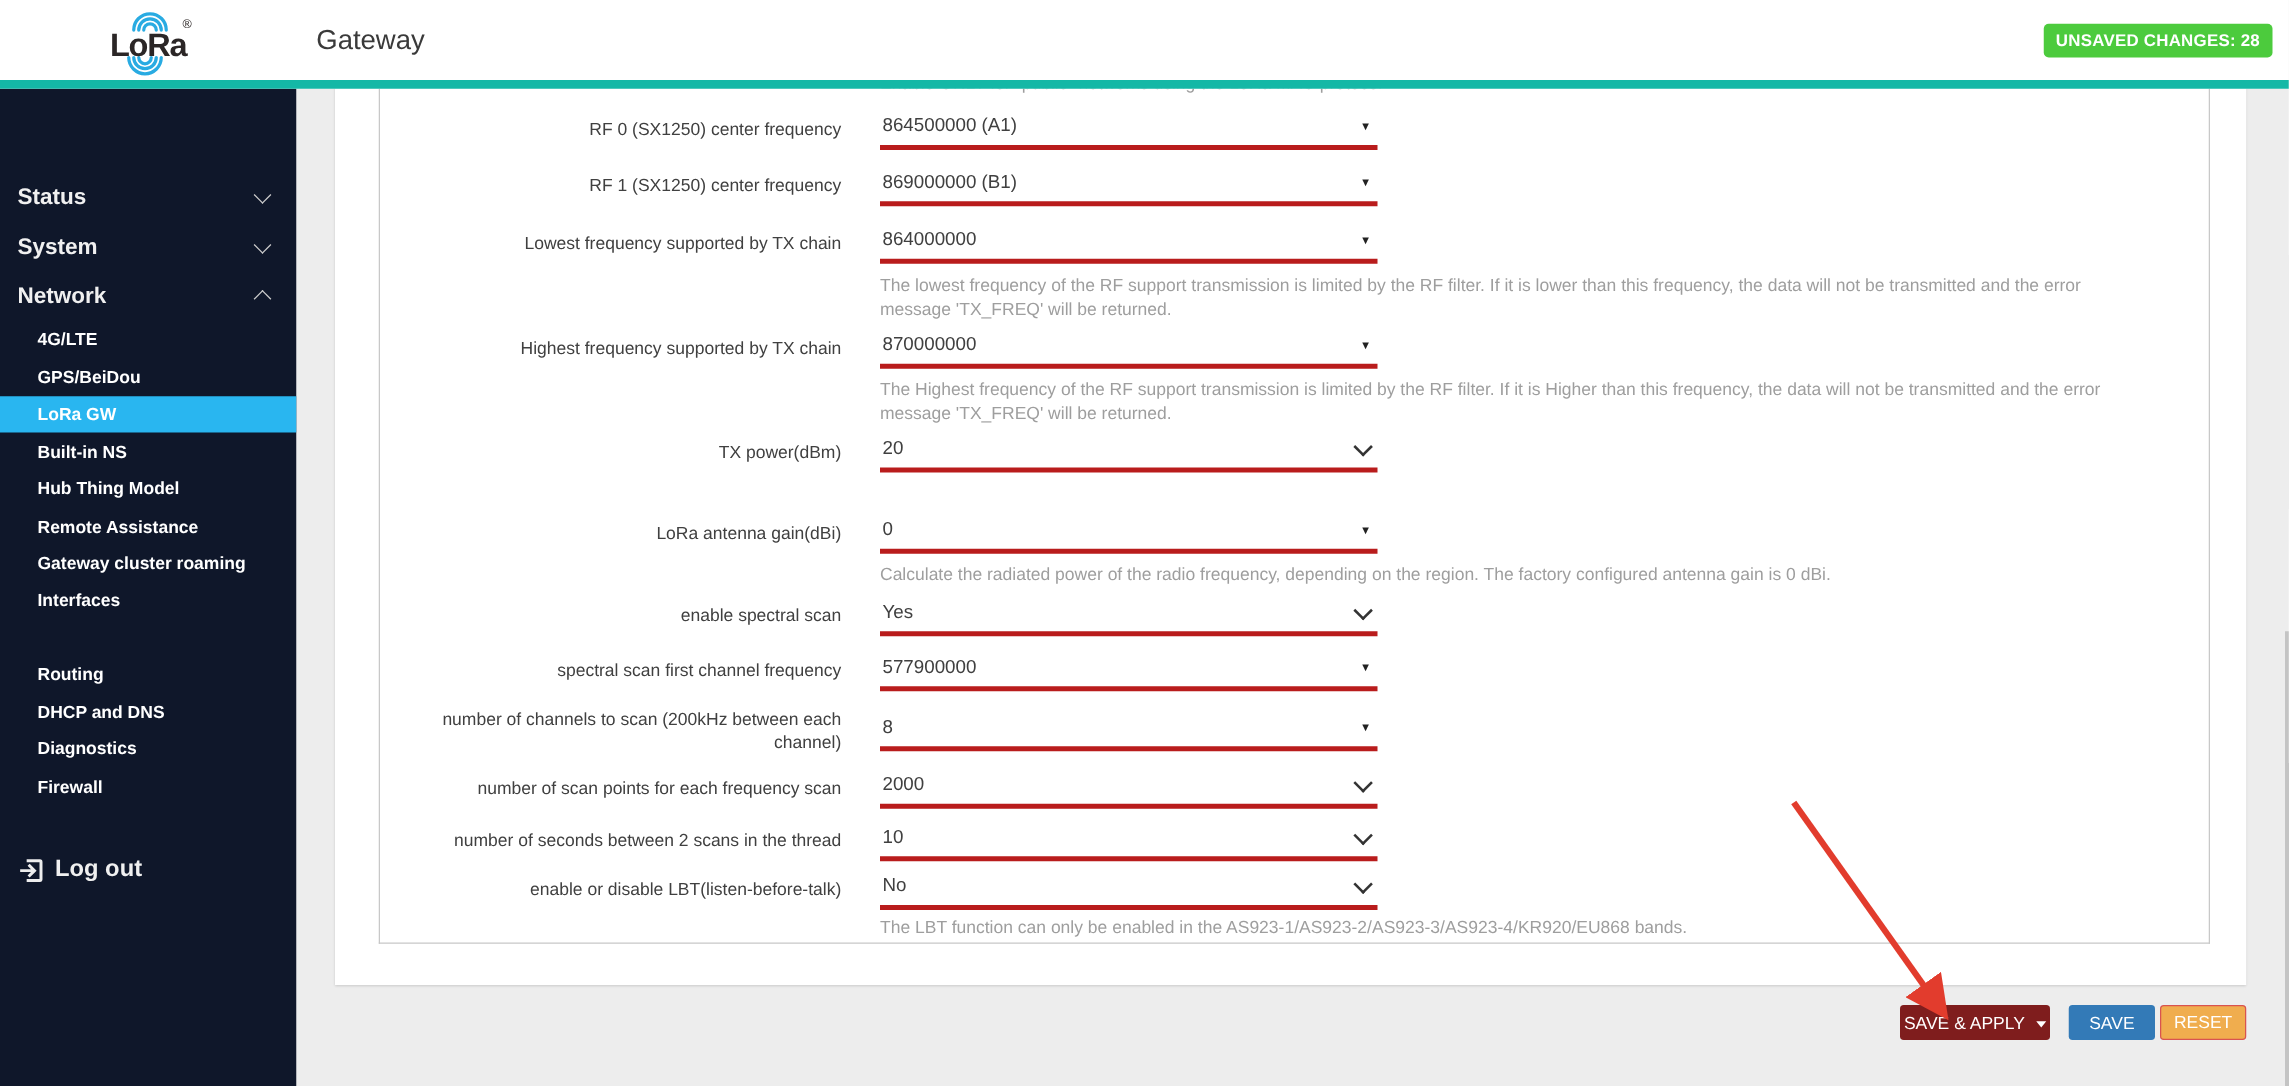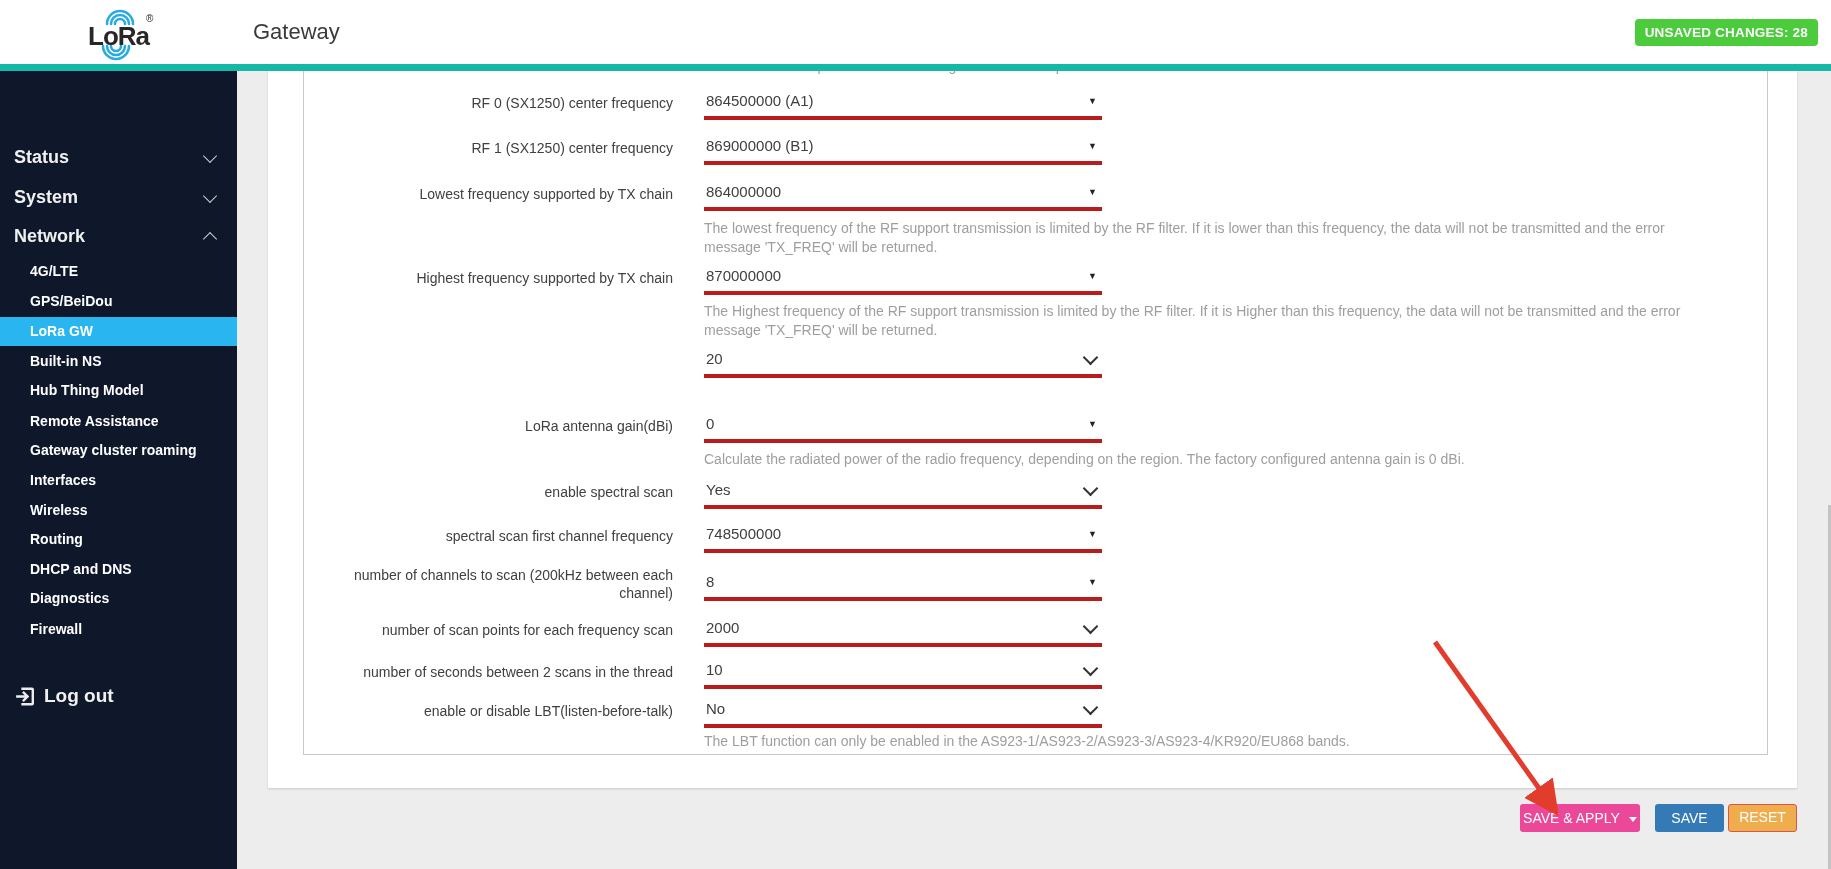--- a/index.html
+++ b/index.html
@@ -44,21 +44,21 @@
   .sel{position:absolute;left:400px;width:398px;height:28px;border-bottom:4px solid #b91c1c;cursor:pointer;}
   .val{display:block;line-height:26px;font-size:15px;color:#404040;padding-left:2px;}
   .tri{position:absolute;right:5px;top:8px;font-size:9px;color:#222;line-height:10px;}
   .chevsel{position:absolute;right:6px;top:6px;width:9px;height:9px;
     border-right:2px solid #333;border-bottom:2px solid #333;transform:rotate(45deg);}
   .help{position:absolute;left:400px;width:1005px;font-size:14px;line-height:19px;color:#9e9e9e;}
   .topnote{position:absolute;left:400px;top:-7px;width:1005px;font-size:14px;line-height:19px;color:#9e9e9e;}
   
   .btn{position:absolute;top:804px;height:28px;line-height:28px;text-align:center;color:#fff;
     font-size:14px;border-radius:3px;cursor:pointer;box-sizing:border-box;}
-  .btn-sa{left:1520px;width:120px;background:#ec4899;}
+  .btn-sa{left:1520px;width:120px;background:#7f1d1d;}
   .btn-sa .caret{display:inline-block;width:0;height:0;margin-left:9px;vertical-align:middle;
     border-left:4px solid transparent;border-right:4px solid transparent;border-top:5px solid #fff;}
   .btn-save{left:1655px;width:69px;background:#337ab7;}
   .btn-reset{left:1728px;width:69px;background:#f0ad4e;border:1.5px solid #d9534f;line-height:25px;}
   
   .arrow-annot{position:absolute;left:1425px;top:632px;z-index:40;pointer-events:none;}
   .scroll-thumb{position:absolute;right:0;top:505px;width:3px;height:364px;background:#c4c4c4;}
 </style>
 </head>
 <body>
@@ -97,21 +97,20 @@
   </div>
 
   <div class="side-sub" style="top:193px">4G/LTE</div>
   <div class="side-sub" style="top:223px">GPS/BeiDou</div>
   <div class="side-sub active" style="top:253px">LoRa GW</div>
   <div class="side-sub" style="top:283px">Built-in NS</div>
   <div class="side-sub" style="top:312px">Hub Thing Model</div>
   <div class="side-sub" style="top:343px">Remote Assistance</div>
   <div class="side-sub" style="top:372px">Gateway cluster roaming</div>
   <div class="side-sub" style="top:402px">Interfaces</div>
-  <div class="side-sub" style="top:432px">Wireless</div>
   <div class="side-sub" style="top:461px">Routing</div>
   <div class="side-sub" style="top:491px">DHCP and DNS</div>
   <div class="side-sub" style="top:520px">Diagnostics</div>
   <div class="side-sub" style="top:551px">Firewall</div>
 
   <div class="logout">
     <svg width="25" height="25" viewBox="0 0 24 24">
       <path d="M8 4.5 h10.2 a0.8 0.8 0 0 1 0.8 0.8 v13.4 a0.8 0.8 0 0 1 -0.8 0.8 H8" fill="none" stroke="#ededed" stroke-width="2.3"></path>
       <path d="M3 12 h10.5 M9.5 7.5 L14 12 L9.5 16.5" fill="none" stroke="#ededed" stroke-width="2.3"></path>
     </svg>
@@ -153,20 +152,21 @@
   <div class="row" style="top:199px">
     <div class="lbl">Highest frequency supported by TX chain</div>
     <div class="sel">
       <span class="val">870000000</span>
       <span class="tri">▼</span>
     </div>
   </div>
   <div class="help" style="top:238px">The Highest frequency of the RF support transmission is limited by the RF filter. If it is Higher than this frequency, the data will not be transmitted and the error message 'TX_FREQ' will be returned.</div>
 
   <div class="row" style="top:282px">
+    <div class="lbl">TX power(dBm)</div>
     <div class="sel">
       <span class="val">20</span>
       <span class="chevsel"></span>
     </div>
   </div>
 
   <div class="row" style="top:347px">
     <div class="lbl">LoRa antenna gain(dBi)</div>
     <div class="sel">
       <span class="val">0</span>
@@ -179,21 +179,21 @@
     <div class="lbl">enable spectral scan</div>
     <div class="sel">
       <span class="val">Yes</span>
       <span class="chevsel"></span>
     </div>
   </div>
 
   <div class="row" style="top:457px">
     <div class="lbl">spectral scan first channel frequency</div>
     <div class="sel">
-      <span class="val">748500000</span>
+      <span class="val">577900000</span>
       <span class="tri">▼</span>
     </div>
   </div>
 
   <div class="row" style="top:505px">
     <div class="lbl two">number of channels to scan (200kHz between each channel)</div>
     <div class="sel">
       <span class="val">8</span>
       <span class="tri">▼</span>
     </div>

